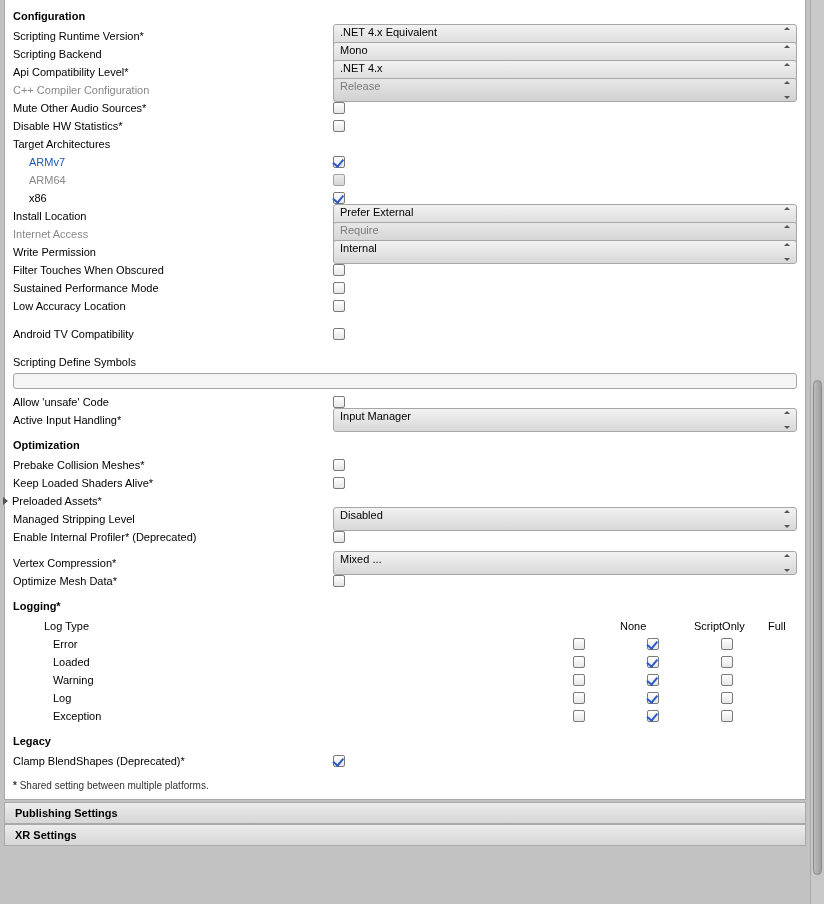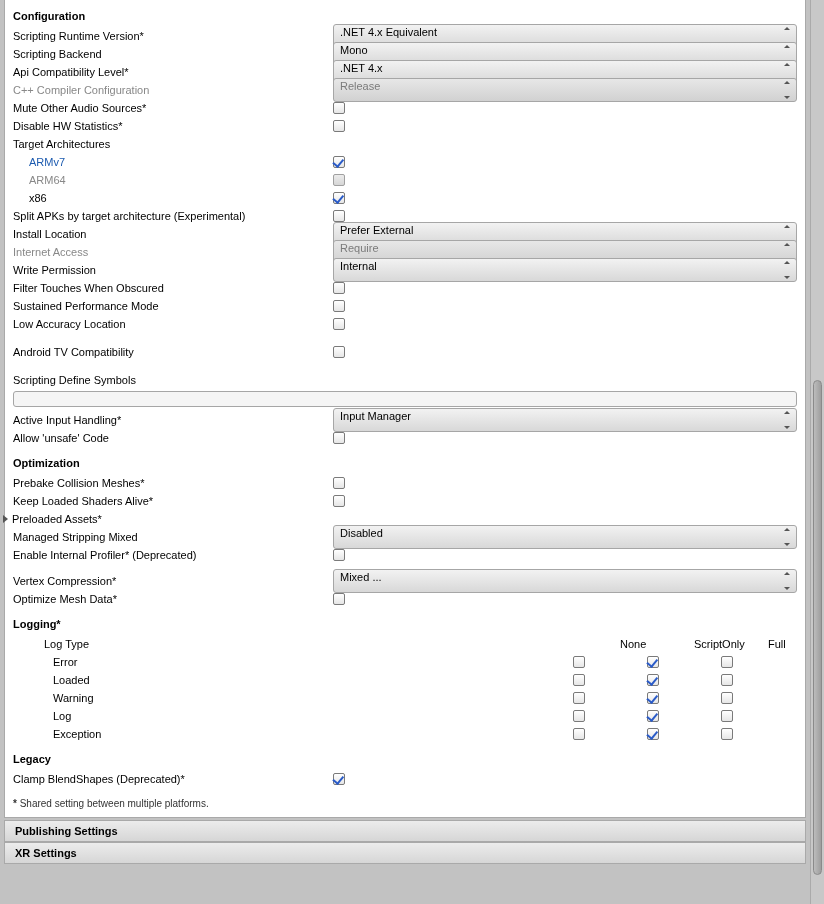--- a/index.html
+++ b/index.html
@@ -231,26 +231,20 @@
           <span class="checkbox disabled"></span>
         </div>
     </div>
     <div class="row">
       <div class="label indent">x86</div>
       <div class="ctrl">
           <span class="checkbox checked"></span>
         </div>
     </div>
     <div class="row">
-      <div class="label">Split APKs by target architecture (Experimental)</div>
-      <div class="ctrl">
-          <span class="checkbox"></span>
-        </div>
-    </div>
-    <div class="row">
       <div class="label">Install Location</div>
       <div class="ctrl">
           <div class="dropdown"><span>Prefer External</span><span class="caret-up"></span><span class="caret-down"></span></div>
         </div>
     </div>
     <div class="row">
       <div class="label disabled">Internet Access</div>
       <div class="ctrl">
           <div class="dropdown disabled"><span>Require</span><span class="caret-up"></span><span class="caret-down"></span></div>
         </div>
@@ -285,29 +279,29 @@
       <div class="ctrl">
           <span class="checkbox"></span>
         </div>
     </div>
     <div class="spacer"></div>
     <div class="row">
       <div class="label">Scripting Define Symbols</div>
     </div>
     <div class="full-textfield"></div>
     <div class="row">
+      <div class="label">Allow 'unsafe' Code</div>
+      <div class="ctrl">
+          <span class="checkbox"></span>
+        </div>
+    </div>
+    <div class="row">
       <div class="label">Active Input Handling*</div>
       <div class="ctrl">
           <div class="dropdown"><span>Input Manager</span><span class="caret-up"></span><span class="caret-down"></span></div>
-        </div>
-    </div>
-    <div class="row">
-      <div class="label">Allow 'unsafe' Code</div>
-      <div class="ctrl">
-          <span class="checkbox"></span>
         </div>
     </div>
 
     <div class="section-title">Optimization</div>
     <div class="row">
       <div class="label">Prebake Collision Meshes*</div>
       <div class="ctrl">
           <span class="checkbox"></span>
         </div>
     </div>
@@ -315,21 +309,21 @@
       <div class="label">Keep Loaded Shaders Alive*</div>
       <div class="ctrl">
           <span class="checkbox"></span>
         </div>
     </div>
     <div class="foldout">
       <span class="tri"></span>
       <span>Preloaded Assets*</span>
     </div>
     <div class="row">
-      <div class="label">Managed Stripping Mixed</div>
+      <div class="label">Managed Stripping Level</div>
       <div class="ctrl">
           <div class="dropdown"><span>Disabled</span><span class="caret-up"></span><span class="caret-down"></span></div>
         </div>
     </div>
     <div class="row">
       <div class="label">Enable Internal Profiler* (Deprecated)</div>
       <div class="ctrl">
           <span class="checkbox"></span>
         </div>
     </div>

